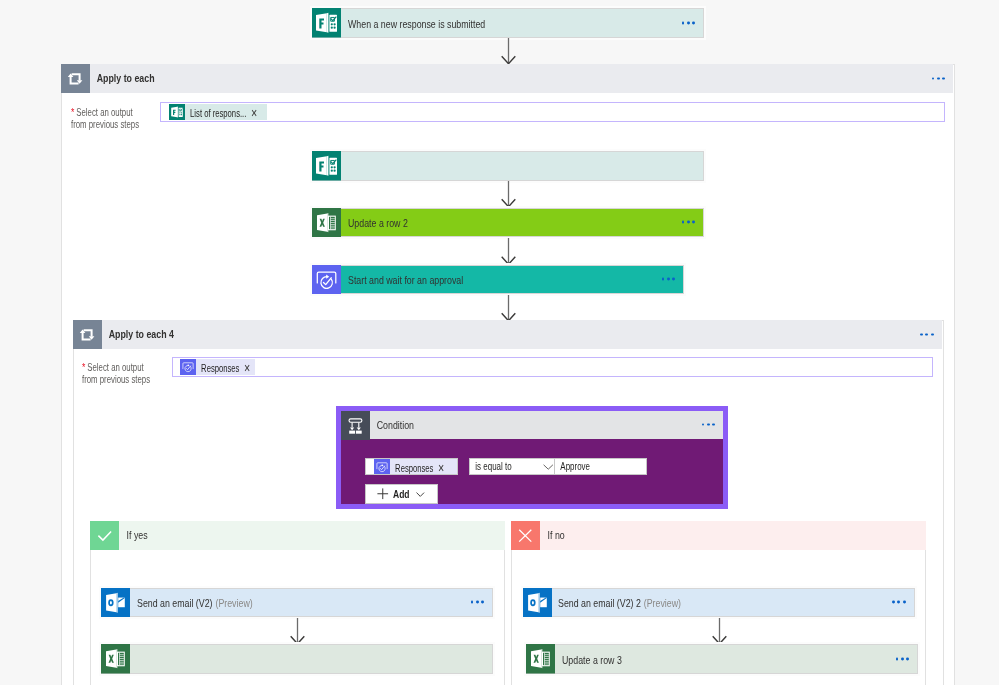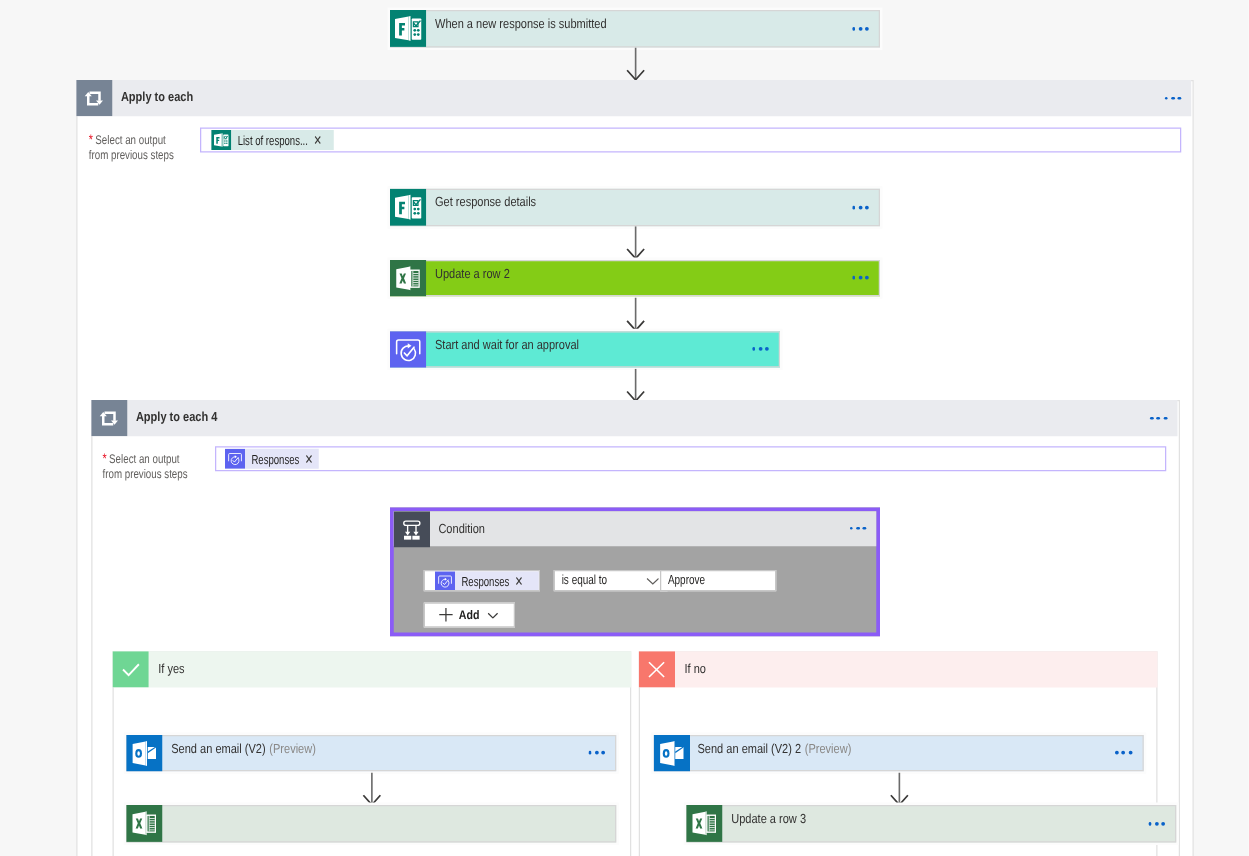--- a/index.html
+++ b/index.html
@@ -15,21 +15,21 @@
   .abs { position:absolute; }
 
   .card {
     position:absolute; height:29.5px;
     display:flex; align-items:stretch;
     border:1px solid #d6d6d6;
     background:#fff;
     box-shadow: 0 0 0 2px #fcfcfc;
   }
   .card > svg.ic { width:29px; height:29.5px; flex:0 0 29px; margin:-1px 0 -1px -1px; }
-  .card .body { flex:1 1 auto; display:flex; padding-left:6.6px; padding-right:12px; position:relative; }
+  .card .body { flex:1 1 auto; display:flex; align-items:center; padding-left:6.6px; padding-right:12px; position:relative; }
   .card .tgrp { display:inline-block; white-space:nowrap; transform:scaleX(.84); transform-origin:left center; }
   .card .ttl { font-size:10.5px; line-height:13px; color:#323130; white-space:nowrap; }
   .card .sfx { font-size:10.5px; line-height:13px; color:#8a8886; white-space:nowrap; margin-left:3.5px; }
   .dots { position:absolute; right:8px; top:50%; transform:translateY(-50%); display:flex; gap:2.4px; }
   .dots i { width:2.9px; height:2.9px; border-radius:50%; background:#0a62c9; display:block; }
 
   .scope { position:absolute; background:#fff; border:1px solid #e1e1e1; }
   .scope > .hdr { position:absolute; left:-1px; top:-1px; height:29px; background:#eaebef; display:flex; align-items:stretch;font-weight:bold; }
   .scope > .hdr > svg.ic { width:29px; height:29px; flex:0 0 29px; }
   .scope > .hdr .ttl { font-size:10.5px; line-height:28px; color:#323130; padding-left:8px; white-space:nowrap;
@@ -40,21 +40,21 @@
   .fieldlbl .req { color:#e81123; margin-right:2.5px; font-size:11px; }
   .tokenbox { position:absolute; background:#fff; border:1px solid #c4b5fd; display:flex; align-items:center; }
   .chip { display:inline-flex; align-items:center; height:16px; margin-left:7.8px; }
   .ctrl .chip { flex:1 1 auto; justify-content:flex-start; }
   .chip .lblw { display:inline-block; overflow:hidden; }
   .chip .lbl { display:inline-block; transform:scaleX(.73); transform-origin:left center; white-space:nowrap; }
   .chip > svg.cic { width:16px; height:16px; flex:0 0 16px; }
   .chip .cnm { font-size:10.5px; line-height:15px; padding:0 0 0 7px; color:#201f1e; white-space:nowrap; }
   .chip .cx  { font-size:11px; line-height:15px; color:#3b3a39; padding:0 0 0 6px; }
 
-  .cond { position:absolute; background:#a3a3a3; border:3px solid #8b5cf6; }
+  .cond { position:absolute; background:#701a75; border:5px solid #8b5cf6;margin-left:24px; }
   .cond > .hdr { position:absolute; left:0; top:0; right:0; height:28px; background:#e3e4e6; display:flex; align-items:stretch; }
   .cond > .hdr > svg.ic { width:29px; height:29px; flex:0 0 29px; }
   .cond > .hdr .ttl { font-size:10.5px; line-height:28px; padding-left:8px; color:#323130; white-space:nowrap;
     display:inline-block; transform:scaleX(.84); transform-origin:left center; }
   .ctrl { position:absolute; border:1px solid #c7c7c7; background:#fff; display:flex; align-items:center; overflow:hidden; }
   .selval { font-size:10.5px; color:#201f1e; line-height:15px; padding-left:7px; white-space:nowrap;
     display:inline-block; transform:scaleX(.76); transform-origin:left center; }
   .chev { position:absolute; right:5.5px; top:50%; transform:translateY(-50%); line-height:0; }
   .addbtn { position:absolute; border:1px solid #c7c7c7; background:#fff; display:flex; align-items:center; justify-content:center; gap:4px; }
   .addbtn .al { font-size:10px; font-weight:bold; color:#201f1e; white-space:nowrap;
@@ -141,28 +141,20 @@
 <path fill="#ffffff" d="M14.8 5.2 L16.4 4.7 L16.4 24.3 L14.8 23.8 Z"></path>
 <path fill="#038272" d="M7.3 10.2 L12.0 10.2 L12.0 12.2 L9.5 12.2 L9.5 14.2 L11.5 14.2 L11.5 16.1 L9.5 16.1 L9.5 20.1 L7.3 20.1 Z"></path>
 <rect x="17.4" y="6.7" width="7.6" height="16.7" rx="0.6" fill="#ffffff"></rect>
 <path fill="none" stroke="#038272" stroke-width="0.95" d="M18.7 9.3 h3.7 v3.7 h-3.7 z"></path>
 <path fill="none" stroke="#038272" stroke-width="1.15" stroke-linecap="square" d="M19.3 10.9 L20.8 12.5 L24.0 8.8"></path>
 <circle cx="19.8" cy="16.0" r="1.1" fill="#038272"></circle>
 <circle cx="22.6" cy="16.0" r="1.1" fill="#038272"></circle>
 <circle cx="19.8" cy="19.3" r="1.1" fill="#038272"></circle>
 <circle cx="22.6" cy="19.3" r="1.1" fill="#038272"></circle>
 </svg>
-    <div class="body">
-      <span class="tgrp"><span class="ttl">Get response details</span></span>
-      <span class="dots">
-        <i></i>
-        <i></i>
-        <i></i>
-      </span>
-    </div>
   </div>
 <svg class="abs" style="left:499.5px;top:181px;" width="17" height="26.5" viewBox="0 0 17 26.5">
     <path d="M8.5 0 L8.5 25.5" stroke="#6b6b6b" stroke-width="1.3" fill="none"></path>
     <path d="M1.7 18.2 L8.5 25.8 L15.3 18.2" stroke="#3b3a39" stroke-width="1.4" fill="none" stroke-linecap="butt" stroke-linejoin="miter"></path>
   </svg>
 <div class="card" style="left:312px;top:207.5px;width:392px;background:#84cc16">
     <svg preserveAspectRatio="none" class="ic" viewBox="0 0 29 29" width="29" height="29">
 <rect width="29" height="29" fill="#2F7546"></rect>
 <path fill="#ffffff" d="M5.0 7.2 L15.2 5.3 L15.2 23.4 L5.0 21.6 Z"></path>
 <path fill="#ffffff" d="M15.2 5.3 L16.3 5.0 L16.3 23.8 L15.2 23.4 Z"></path>
@@ -185,21 +177,21 @@
         <i></i>
         <i></i>
         <i></i>
       </span>
     </div>
   </div>
 <svg class="abs" style="left:499.5px;top:237.5px;" width="17" height="27" viewBox="0 0 17 27">
     <path d="M8.5 0 L8.5 26" stroke="#6b6b6b" stroke-width="1.3" fill="none"></path>
     <path d="M1.7 18.7 L8.5 26.3 L15.3 18.7" stroke="#3b3a39" stroke-width="1.4" fill="none" stroke-linecap="butt" stroke-linejoin="miter"></path>
   </svg>
-<div class="card" style="left:312px;top:264.5px;width:312px;background:#5eead4">
+<div class="card" style="left:312px;top:264.5px;width:372px;background:#14b8a6">
     <svg preserveAspectRatio="none" class="ic" viewBox="0 0 29 29" width="29" height="29">
 <rect width="29" height="29" fill="#5D63F0"></rect>
 <path fill="none" stroke="#ffffff" stroke-width="1.25" stroke-linejoin="round" stroke-linecap="round" d="M5.3 17.6 L5.3 8.4 a1.5 1.5 0 0 1 1.5 -1.5 L22.3 6.9 a1.5 1.5 0 0 1 1.5 1.5 L23.8 17.6"></path>
 <path fill="#5D63F0" d="M14.3 17.1 m-7.4 0 a7.4 7.4 0 1 0 14.8 0 a7.4 7.4 0 1 0 -14.8 0"></path>
 <path fill="none" stroke="#ffffff" stroke-width="1.25" stroke-linecap="round" d="M15.2 11.5 a5.75 5.75 0 1 0 4.1 2.35"></path>
 <path fill="none" stroke="#ffffff" stroke-width="1.35" stroke-linecap="round" stroke-linejoin="round" d="M11.5 17.1 L13.7 19.3 L19.2 12.6"></path>
 <path fill="#ffffff" d="M14.2 9.4 L17.2 11.5 L14.2 13.6 Z"></path>
 </svg>
     <div class="body">
       <span class="tgrp"><span class="ttl">Start and wait for an approval</span></span>
@@ -377,21 +369,21 @@
         <i></i>
         <i></i>
         <i></i>
       </span>
     </div>
   </div>
 <svg class="abs" style="left:710.5px;top:617.5px;" width="17" height="26.5" viewBox="0 0 17 26.5">
     <path d="M8.5 0 L8.5 25.5" stroke="#6b6b6b" stroke-width="1.3" fill="none"></path>
     <path d="M1.7 18.2 L8.5 25.8 L15.3 18.2" stroke="#3b3a39" stroke-width="1.4" fill="none" stroke-linecap="butt" stroke-linejoin="miter"></path>
   </svg>
-<div class="card" style="left:549px;top:644px;width:392px;background:#dee8e0">
+<div class="card" style="left:526px;top:644px;width:392px;background:#dee8e0">
     <svg preserveAspectRatio="none" class="ic" viewBox="0 0 29 29" width="29" height="29">
 <rect width="29" height="29" fill="#2F7546"></rect>
 <path fill="#ffffff" d="M5.0 7.2 L15.2 5.3 L15.2 23.4 L5.0 21.6 Z"></path>
 <path fill="#ffffff" d="M15.2 5.3 L16.3 5.0 L16.3 23.8 L15.2 23.4 Z"></path>
 <path fill="#2F7546" d="M7.6 10.6 L9.4 10.6 L10.2 12.7 L11.1 10.6 L12.8 10.6 L11.2 14.4 L12.9 18.4 L11.1 18.4 L10.2 16.1 L9.3 18.4 L7.5 18.4 L9.2 14.4 Z"></path>
 <rect x="16.0" y="7.5" width="7.8" height="14.4" fill="#ffffff"></rect>
 <rect x="17.0" y="8.6" width="5.8" height="12.2" fill="#2F7546"></rect>
 <g fill="#ffffff">
 <rect x="18.5" y="10.3" width="4.3" height="0.62"></rect>
 <rect x="18.5" y="12.1" width="4.3" height="0.62"></rect>

